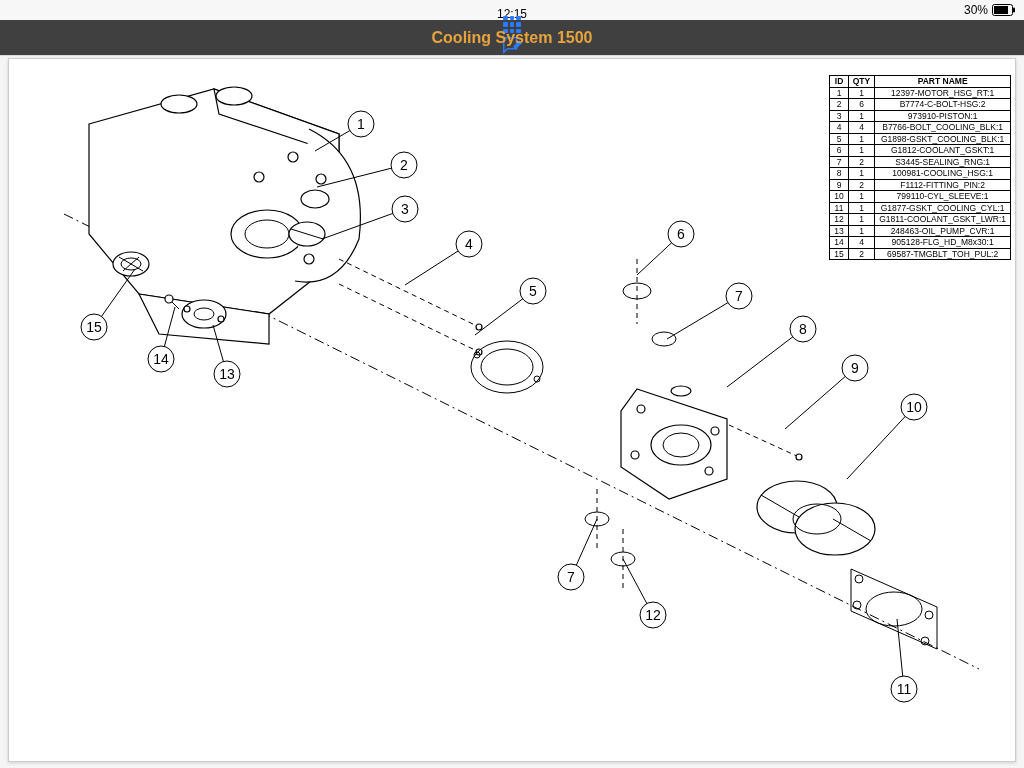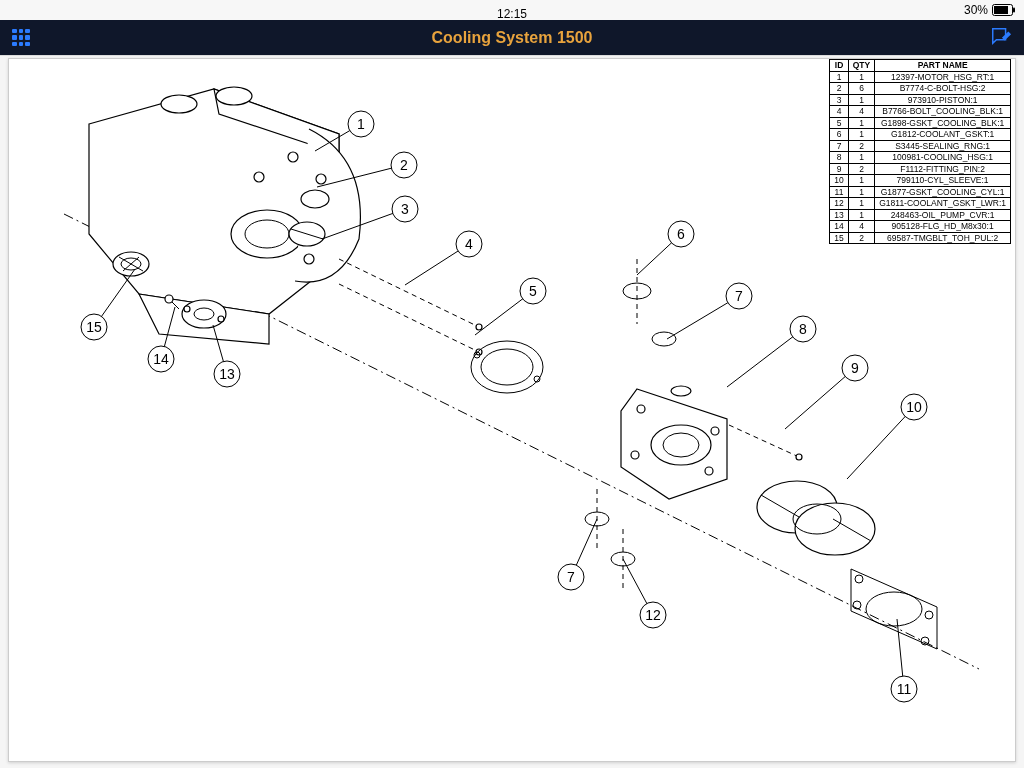--- a/index.html
+++ b/index.html
@@ -21,45 +21,46 @@
     padding: 0 8px;
   }
   .statusbar .left { display: flex; align-items: center; gap: 6px; margin-top: 48px; }
   .statusbar .center { position: absolute; left: 50%; transform: translateX(-50%); font-weight: 500; margin-top: 8px; }
   .statusbar .right { display: flex; align-items: center; gap: 4px; }
   .wifi-bars { display: inline-flex; align-items: center; }
   .battery { display:inline-flex; align-items:center; }
   
   .toolbar {
     position: absolute; top: 20px; left: 0; right: 0; height: 36px;
-    background: #0f172a;
-    display: flex; align-items: center; justify-content: space-between;
+    background: #404040;
+    display: flex; align-items: center; justify-content: center;
     padding: 0 12px;
     border-bottom: 1px solid #dcdcdc;
+    flex-direction: column;
   }
   .toolbar .title { position:absolute; left:50%; transform:translateX(-50%); color:#e8a33d; font-weight:700; font-size:16px; }
   .tb-btn { color:#2b7bff; cursor:pointer; display:flex; align-items:center; }
   .apps-icon { width:18px; height:18px; display:grid; grid-template-columns:repeat(3,1fr); grid-template-rows:repeat(3,1fr); gap:2px; }
   .apps-icon span { background:#2b7bff; border-radius:1px; }
   .markup-icon svg { width:22px; height:22px; }
 
   
   .doc {
     position: absolute;
     left: 8px; right: 8px; top: 58px; bottom: 6px;
     background: #fff;
     border: 1px solid #ccc;
     box-shadow: 0 1px 3px rgba(0,0,0,.15);
     overflow: hidden;
   }
   .doc svg { position:absolute; top:0; left:0; width:100%; height:100%; }
 
   
   .parts-table {
-    position: absolute; top: 0; right: 4px;
+    position: absolute; top: 16px; right: 4px;
     border-collapse: collapse;
     font-size: 8.5px;
     background: #fff;
     border: 1px solid #000;
     line-height: 1;
   }
   .parts-table th, .parts-table td {
     border: 1px solid #000;
     padding: 1px 4px;
     text-align: center;

